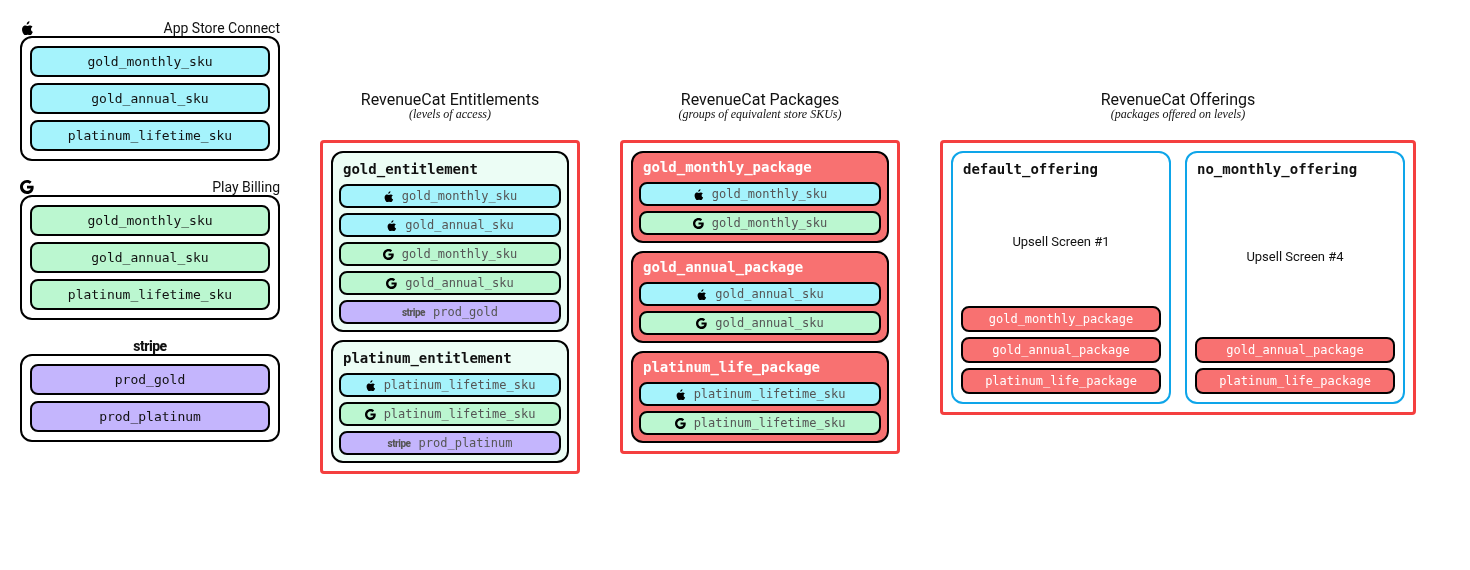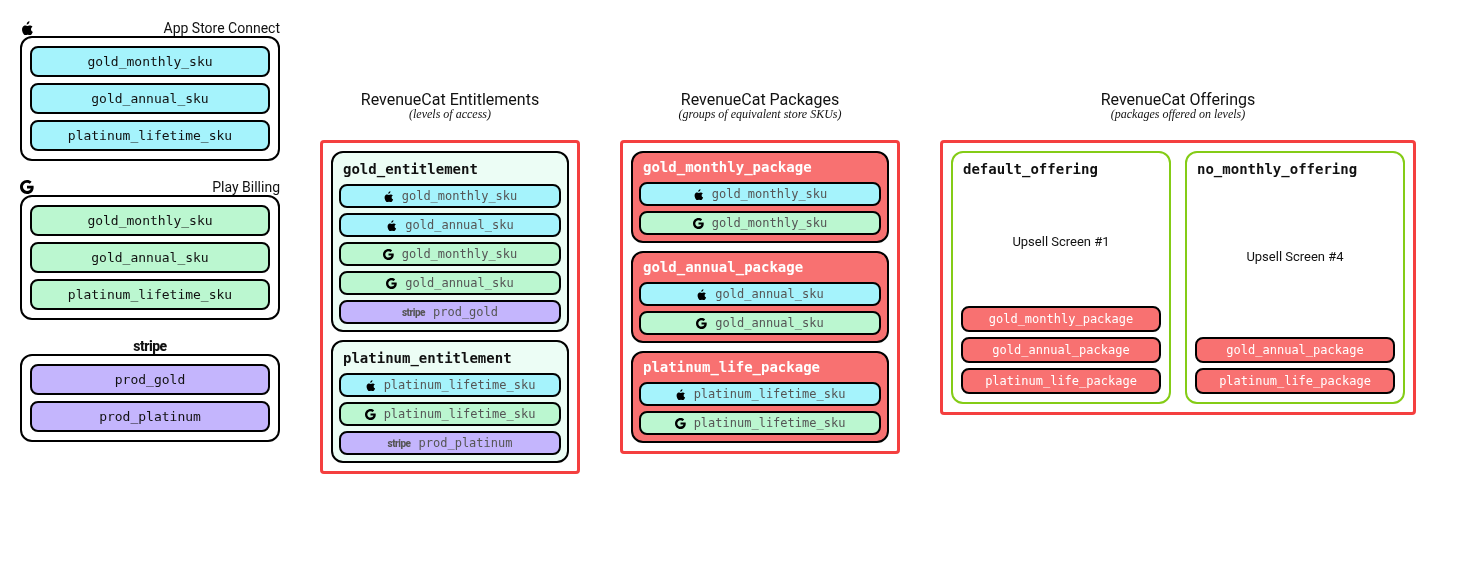--- a/index.html
+++ b/index.html
@@ -112,21 +112,21 @@
     gap: 5px;
   }
   .pkg-title {
     font-family: ui-monospace, Menlo, Monaco, Consolas, monospace;
     font-weight: 700;
     font-size: 14px;
     color: #fff;
     padding: 0 4px 2px;
   }
   .offering-box {
-    border: 2px solid #84cc16;
+    border: 2px solid #0ea5e9;
     border-radius: 12px;
     background: #fff;
     padding: 8px;
     display: flex;
     flex-direction: column;
     width: 220px;
   }
   .off-title {
     font-family: ui-monospace, Menlo, Monaco, Consolas, monospace;
     font-weight: 700;

